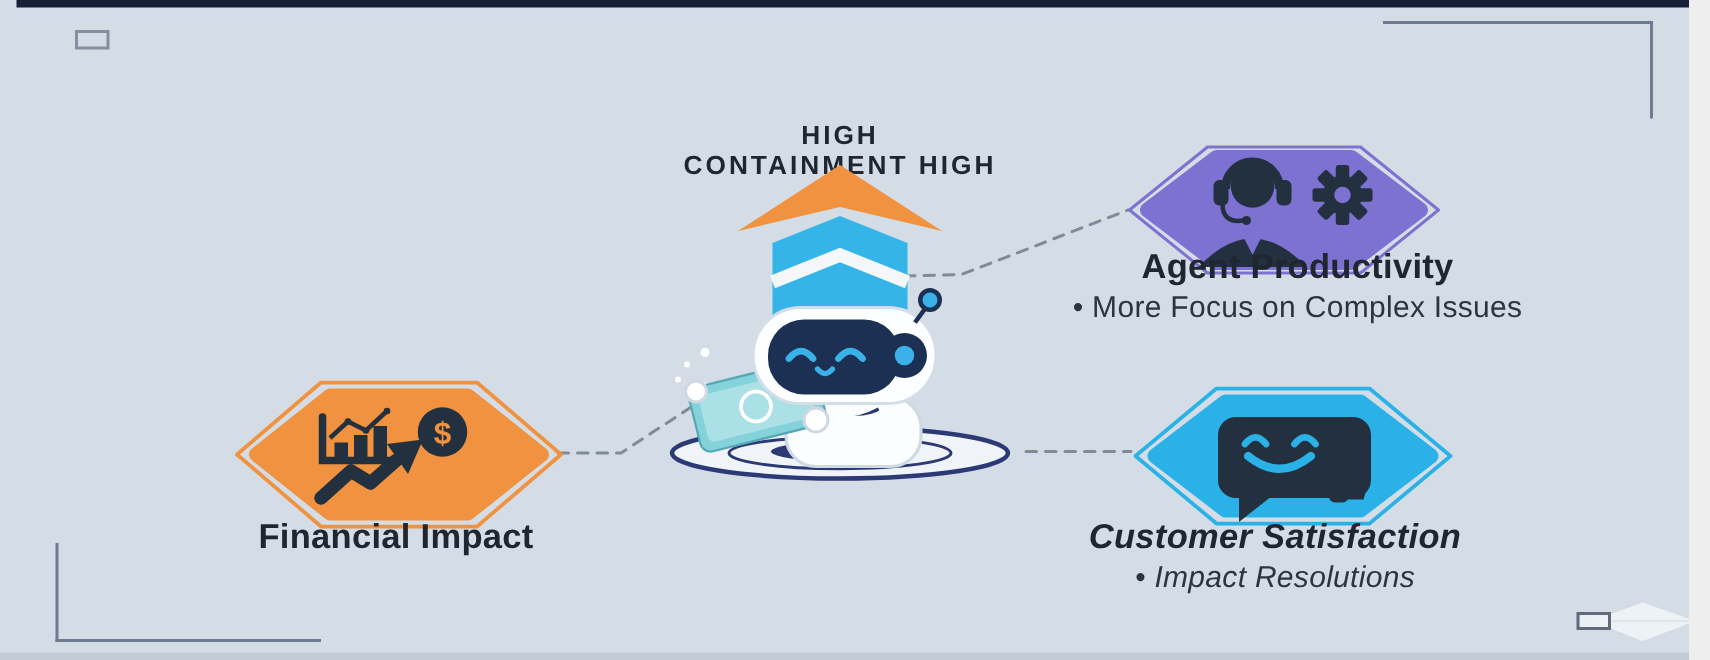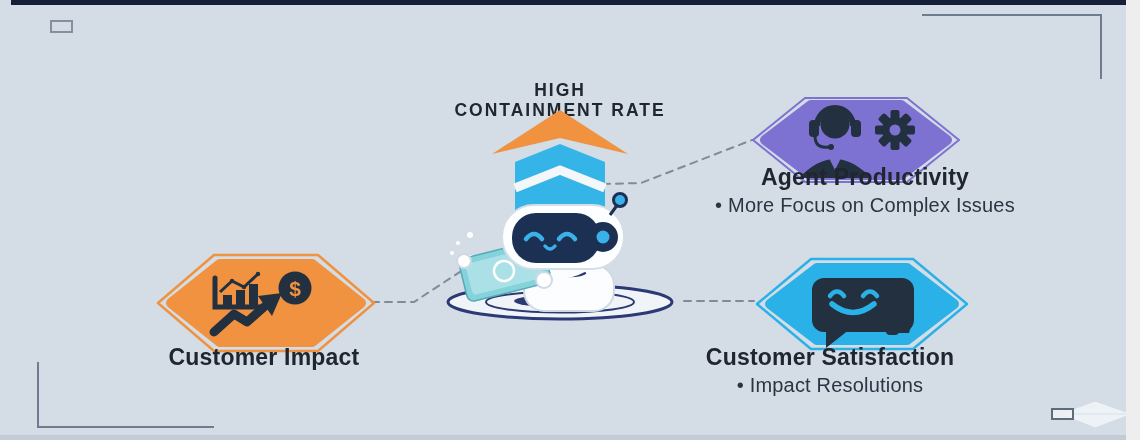--- a/index.html
+++ b/index.html
@@ -44,21 +44,21 @@
   <div class="abs line bl-h"></div>
 
   <svg class="abs" style="left:0;top:0;" width="1140" height="440">
     <path d="M372,302 L414,302 L469,266" fill="none" stroke="var(--dashGray)" stroke-width="2" stroke-dasharray="7 6" stroke-linecap="round"></path>
     <path d="M603,184 L641,183 L752,140" fill="none" stroke="var(--dashGray)" stroke-width="2" stroke-dasharray="7 6" stroke-linecap="round"></path>
     <path d="M684,301 L754,301" fill="none" stroke="var(--dashGray)" stroke-width="2" stroke-dasharray="7 6" stroke-linecap="round"></path>
   </svg>
 
   <div class="abs main-title">
     <div>HIGH</div>
-    <div>CONTAINMENT RATE</div>
+    <div>CONTAINMENT HIGH</div>
   </div>
 
   <svg class="abs" style="left:470px;top:108px;" width="180" height="210" viewBox="0 0 180 210">
     <polygon points="45,54 90,36 135,54 135,110 45,110" fill="var(--arrowCyan)"></polygon>
     <polyline points="45,80 90,62 135,80" fill="none" stroke="#f3f7fa" stroke-width="9"></polyline>
     <polygon points="90,2 158,46 90,30 22,46" fill="var(--accentOrange)"></polygon>
   </svg>
 
   <svg class="abs" style="left:440px;top:185px;" width="250" height="140" viewBox="0 0 250 140">
     <ellipse cx="120" cy="117" rx="112" ry="17" fill="var(--platformLight)" stroke="var(--robotNavy)" stroke-width="3"></ellipse>
@@ -135,39 +135,39 @@
     <g>
       <circle class="fill-dark" cx="143" cy="40" r="16.5"></circle>
       <text x="143" y="48" text-anchor="middle" font-size="21" font-weight="bold" font-family="Liberation Sans, sans-serif" fill="#f0923f">$</text>
     </g>
     <g>
       <path class="stroke-dark" d="M62,84 L82,66 L95,74 L112,59" fill="none" stroke-width="9" stroke-linecap="round" stroke-linejoin="round"></path>
       <polygon class="fill-dark" points="106,48 130,45 120,68"></polygon>
     </g>
   </svg>
   <div class="abs node-text" style="left:108px;top:344px;width:312px;">
-    <div class="node-title">Customer Impact</div>
+    <div class="node-title">Financial Impact</div>
   </div>
 
   <svg class="abs" style="left:750px;top:252px;" width="224" height="104" viewBox="0 0 224 104">
     <polygon points="7,52 61,7 163,7 217,52 163,97 61,97" fill="none" stroke-width="2.5" stroke-linejoin="round" stroke="#2ab2e8"></polygon>
     <polygon points="20,52 67,16 157,16 204,52 157,88 67,88" stroke-width="10" stroke-linejoin="round" fill="#2ab2e8" stroke="#2ab2e8"></polygon>
     <g>
       <rect class="fill-dark" x="62" y="26" width="102" height="54" rx="12"></rect>
       <polygon class="fill-dark" points="76,74 76,96 100,77"></polygon>
       <path d="M80,44 Q87,35 94,44" fill="none" stroke-width="4.5" stroke-linecap="round" stroke="#2ab2e8"></path>
       <path d="M113,44 Q120,35 127,44" fill="none" stroke-width="4.5" stroke-linecap="round" stroke="#2ab2e8"></path>
       <path d="M82,52 Q103,69 124,52" fill="none" stroke-width="5.5" stroke-linecap="round" stroke="#2ab2e8"></path>
     </g>
     <g>
       <rect class="fill-dark" x="136" y="66" width="13" height="17" rx="4"></rect>
       <path class="fill-dark" d="M148,70 q2,-12 10,-12 q7,0 5,9 l-4,14 l-11,0 z"></path>
     </g>
   </svg>
-  <div class="abs node-text" style="left:663px;top:344px;width:334px;">
+  <div class="abs node-text" style="left:683px;top:344px;width:334px;font-style:italic;">
     <div class="node-title">Customer Satisfaction</div>
     <div class="node-sub">• Impact Resolutions</div>
   </div>
 
   <svg class="abs" style="left:1048px;top:398px;" width="92" height="36" viewBox="0 0 92 36">
     <path d="M12,16 L47,3 L84,16 L47,30 Z" fill="var(--paperPlane)" stroke="#d3dbe4" stroke-width="1"></path>
     <path d="M12,16 L84,16" stroke="#dfe6ee" stroke-width="1.5"></path>
     <rect x="4" y="11" width="21" height="10" fill="rgba(237,242,247,0.85)" stroke="#5f6b7c" stroke-width="2"></rect>
   </svg>
 

